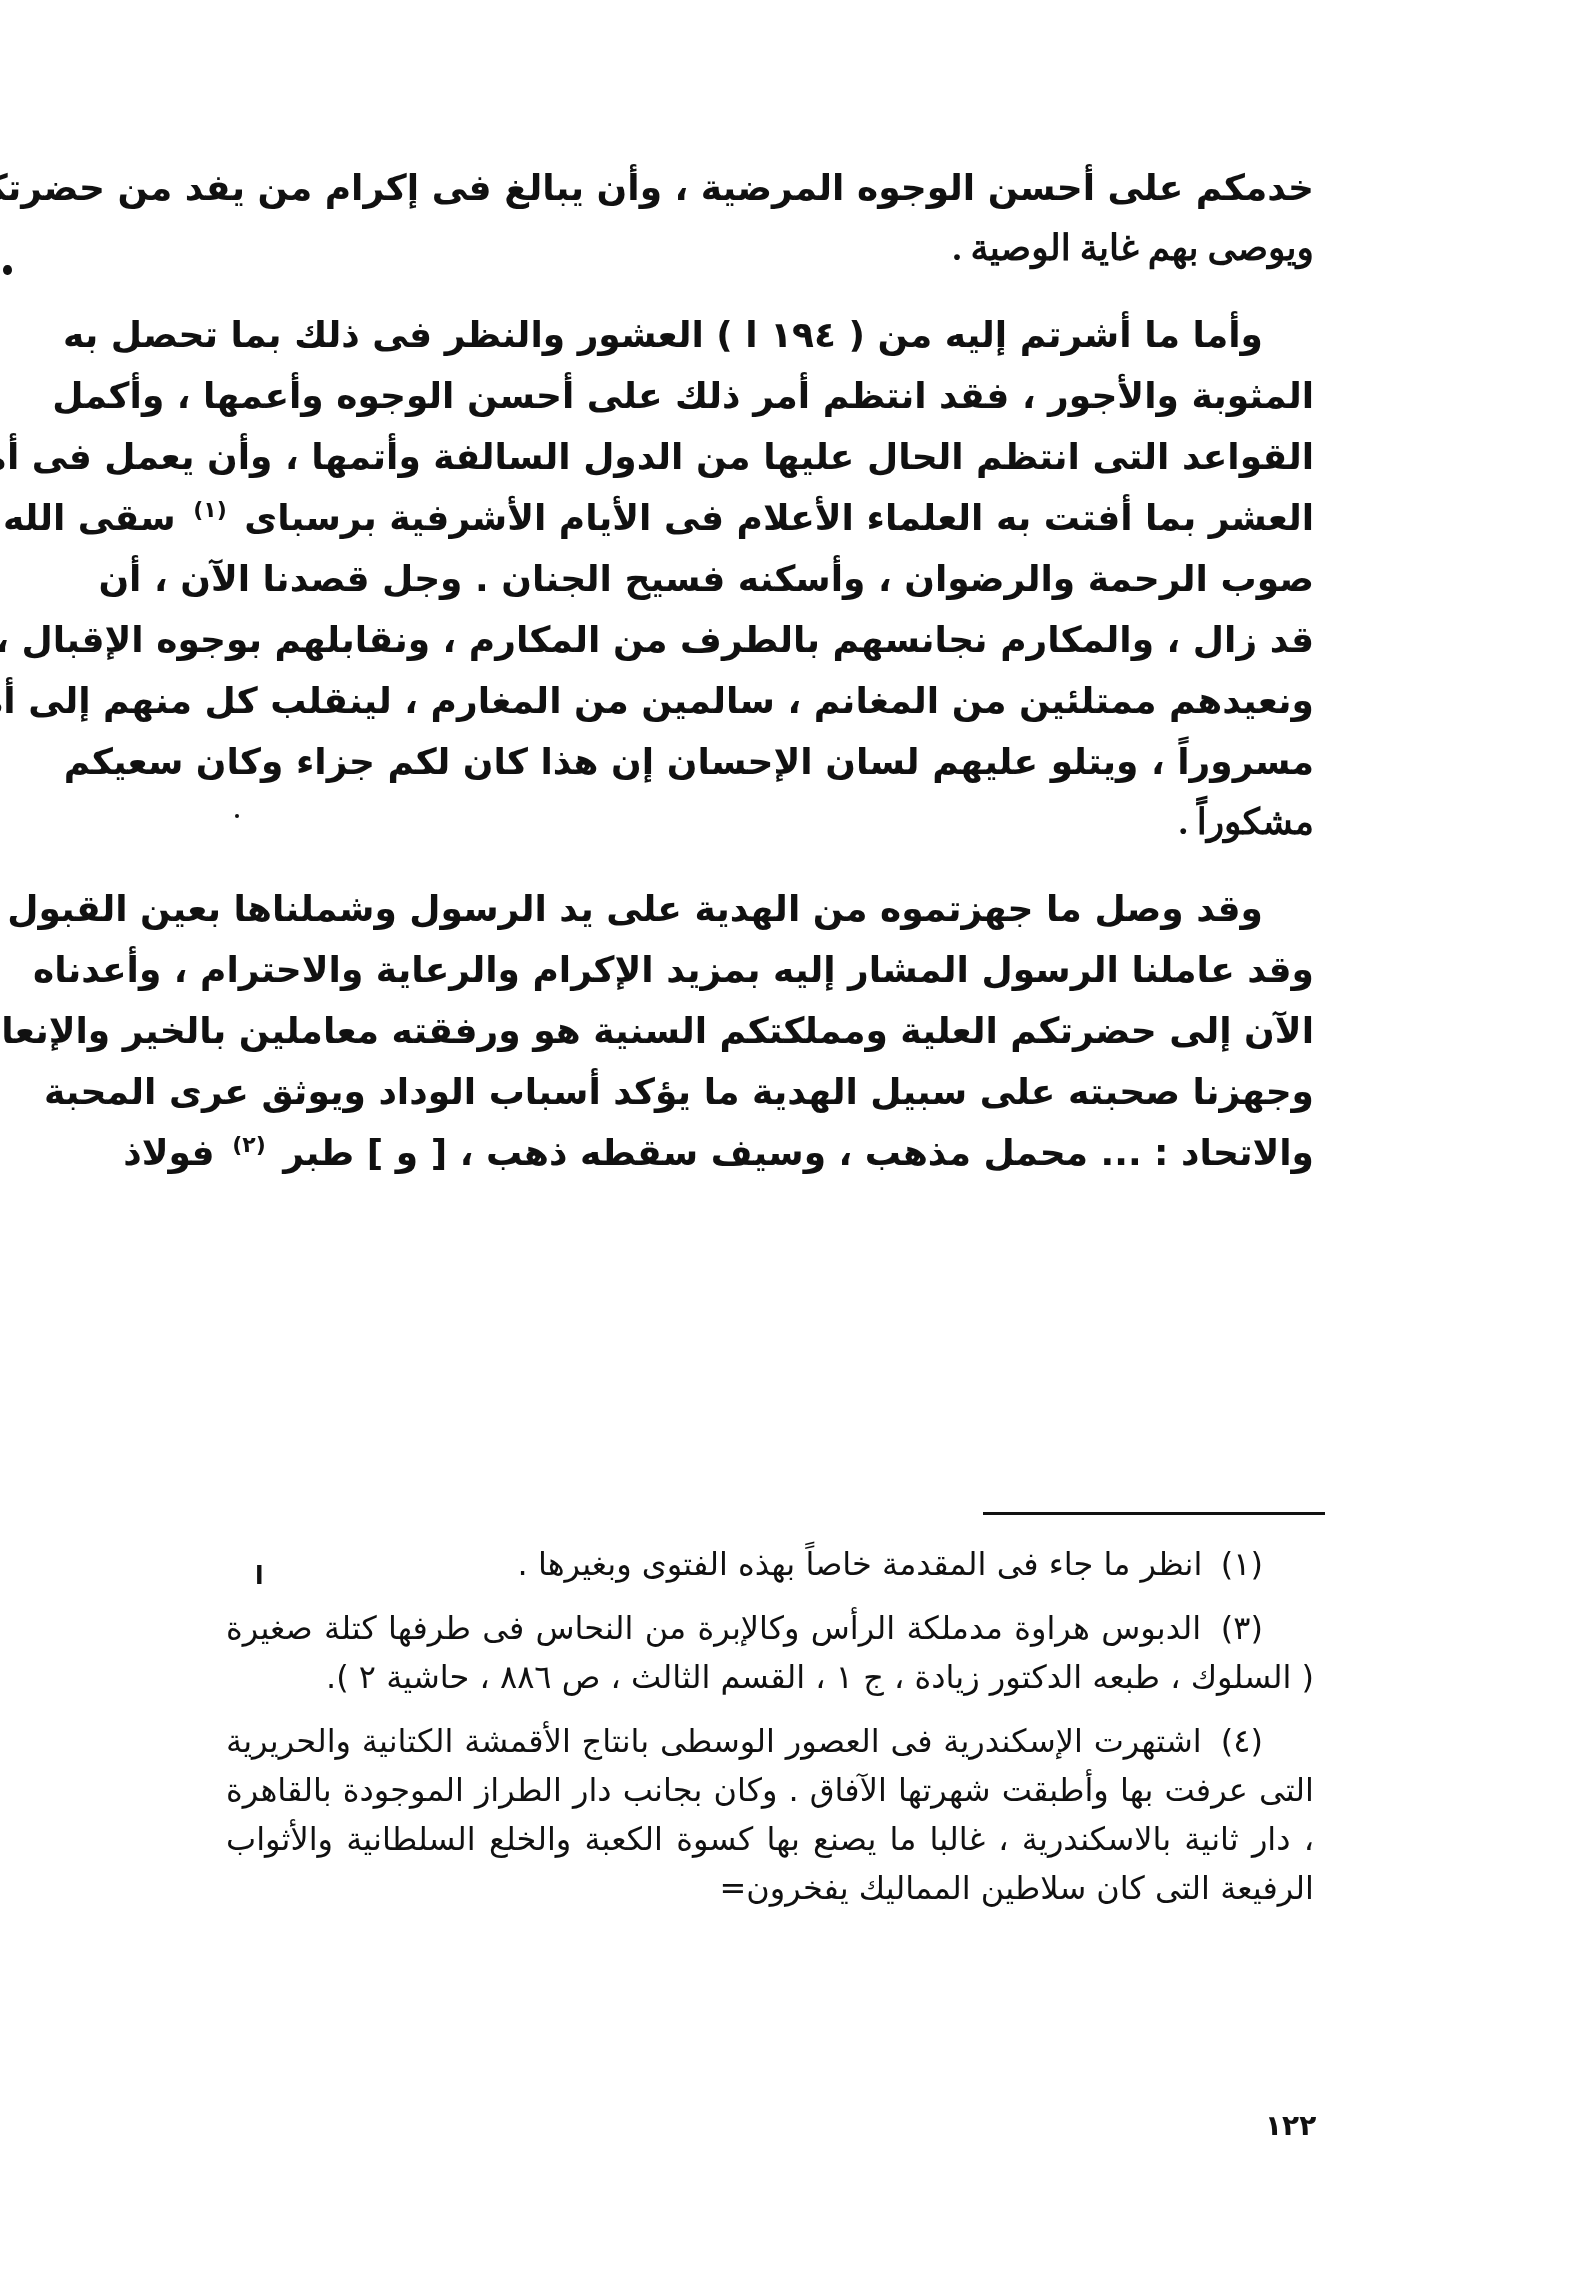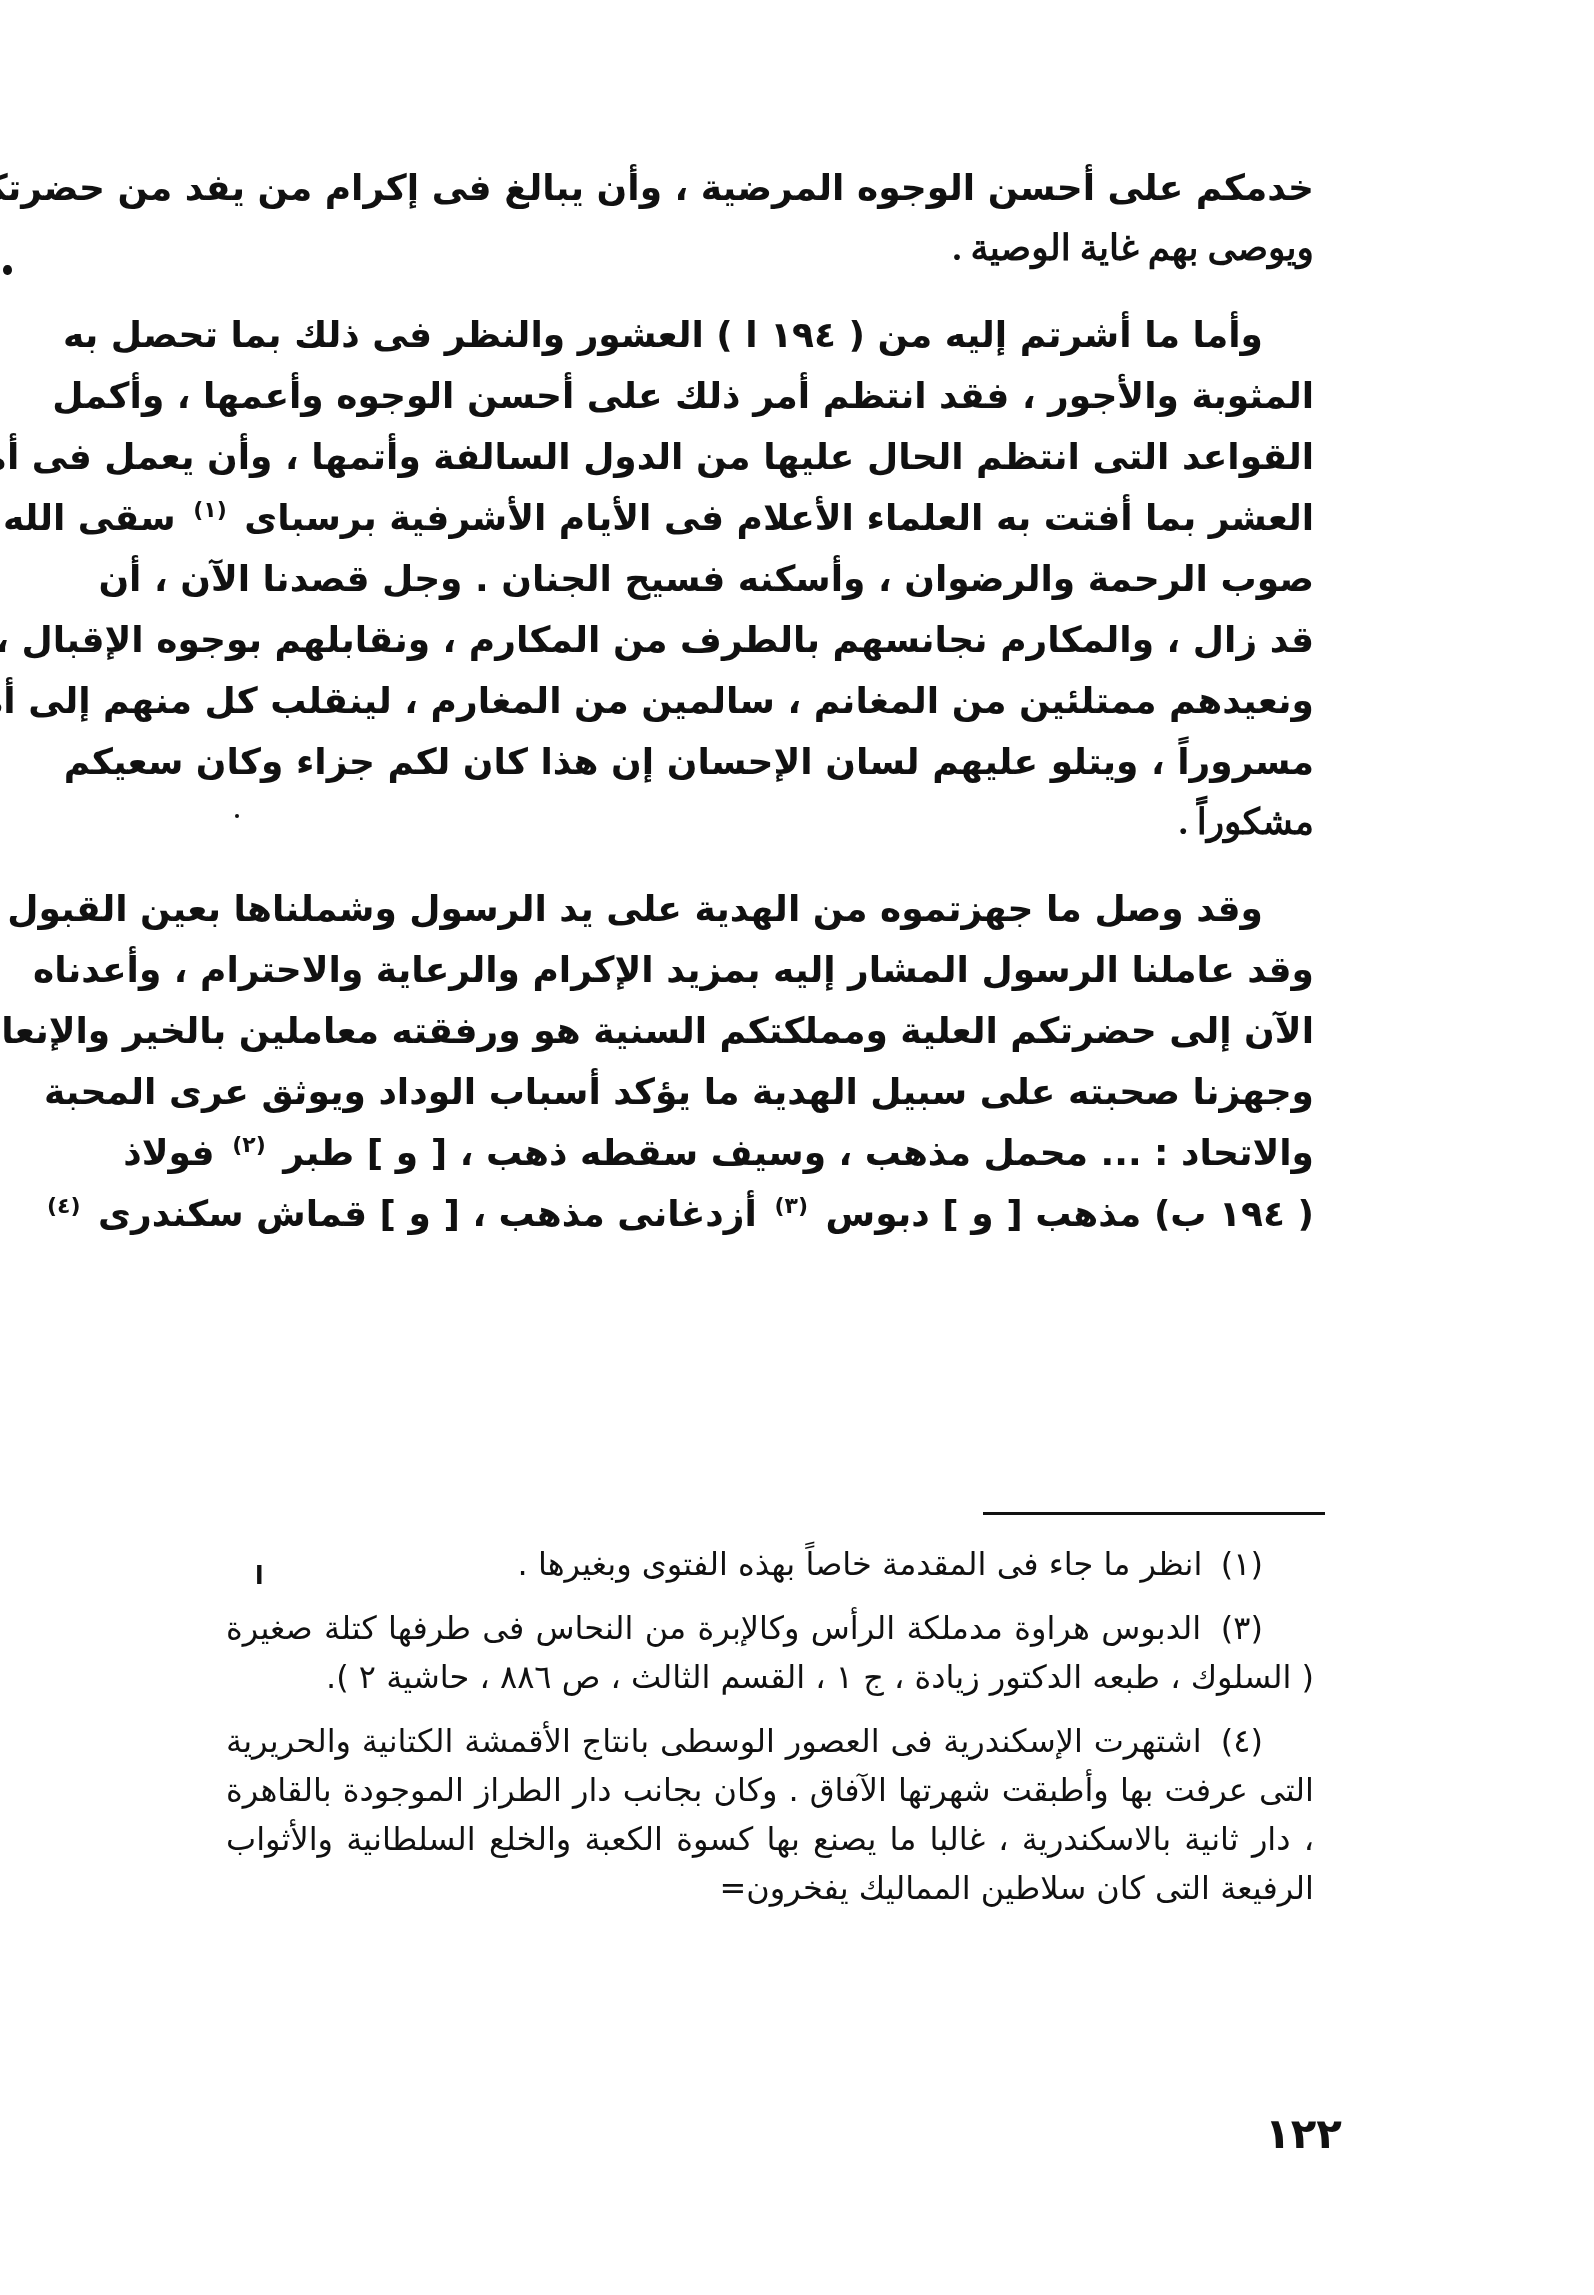--- a/index.html
+++ b/index.html
@@ -76,21 +76,21 @@
       position: absolute;
       left: 255px;
       top: 1561px;
       font-size: 25px;
       font-weight: bold;
     }
     .page-number {
       position: absolute;
       left: 1265px;
       top: 2109px;
-      font-size: 42px;
+      font-size: 28px;
       font-weight: bold;
       direction: rtl;
     }
   </style>
 </head>
 <body>
 
 <div class="page">
 
   <span class="stray-mark" style="left:3.4px; top:265px; width:8.4px; height:10px;"></span>
@@ -122,26 +122,20 @@
     <p class="para gap">
       <span class="line" style="padding-right:51px;">وقد وصل ما جهزتموه من الهدية على يد الرسول وشملناها بعين القبول ،</span>
       <span class="line">وقد عاملنا الرسول المشار إليه بمزيد الإكرام والرعاية والاحترام ، وأعدناه</span>
       <span class="line">الآن إلى حضرتكم العلية ومملكتكم السنية هو ورفقته معاملين بالخير والإنعام .</span>
       <span class="line">وجهزنا صحبته على سبيل الهدية ما يؤكد أسباب الوداد ويوثق عرى المحبة</span>
       <span class="line">
         <span>والاتحاد : ... محمل مذهب ، وسيف سقطه ذهب ، [ و ] طبر</span>
         <sup class="ref">(٢)</sup>
         <span>فولاذ</span>
       </span>
-      <span class="line">
-        <span>( ١٩٤ ب) مذهب [ و ] دبوس</span>
-        <sup class="ref">(٣)</sup>
-        <span>أزدغانى مذهب ، [ و ] قماش سكندرى</span>
-        <sup class="ref">(٤)</sup>
-      </span>
     </p>
   </div>
 
   <div class="footnote-rule"></div>
 
   <span class="fn-side-mark">ا</span>
 
   <div class="text-block footnotes-block">
     <p class="fn" style="padding-right:51px;">
       <span class="fn-num">(١)</span>

